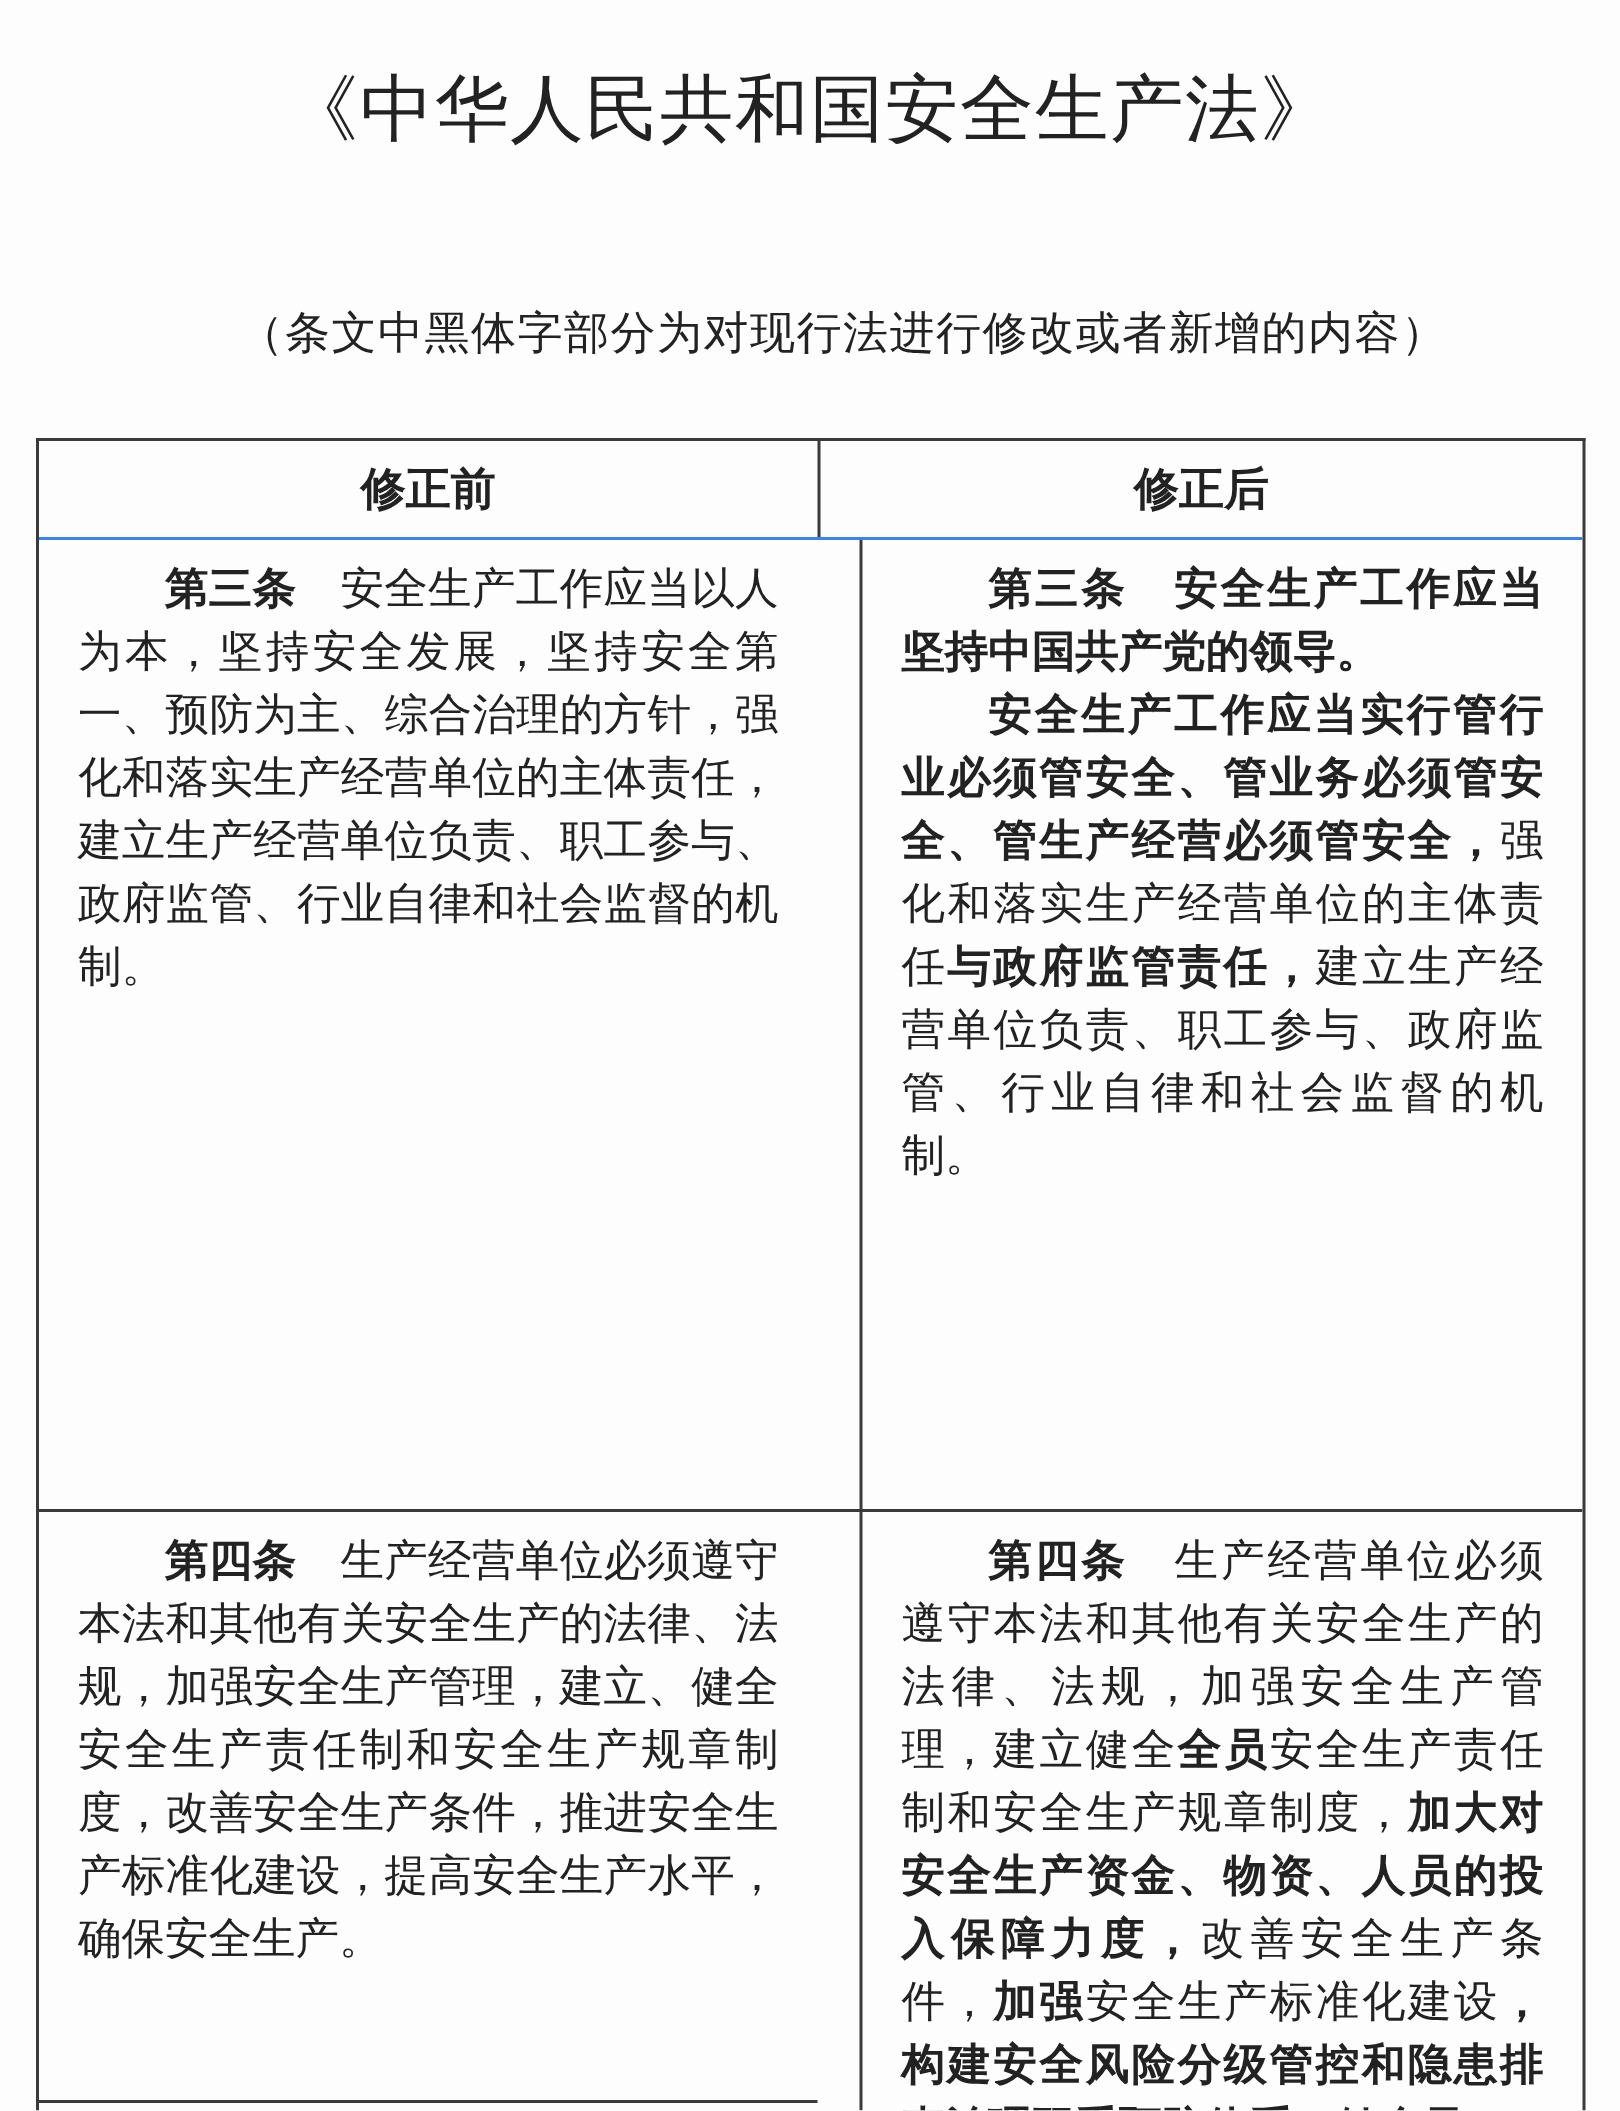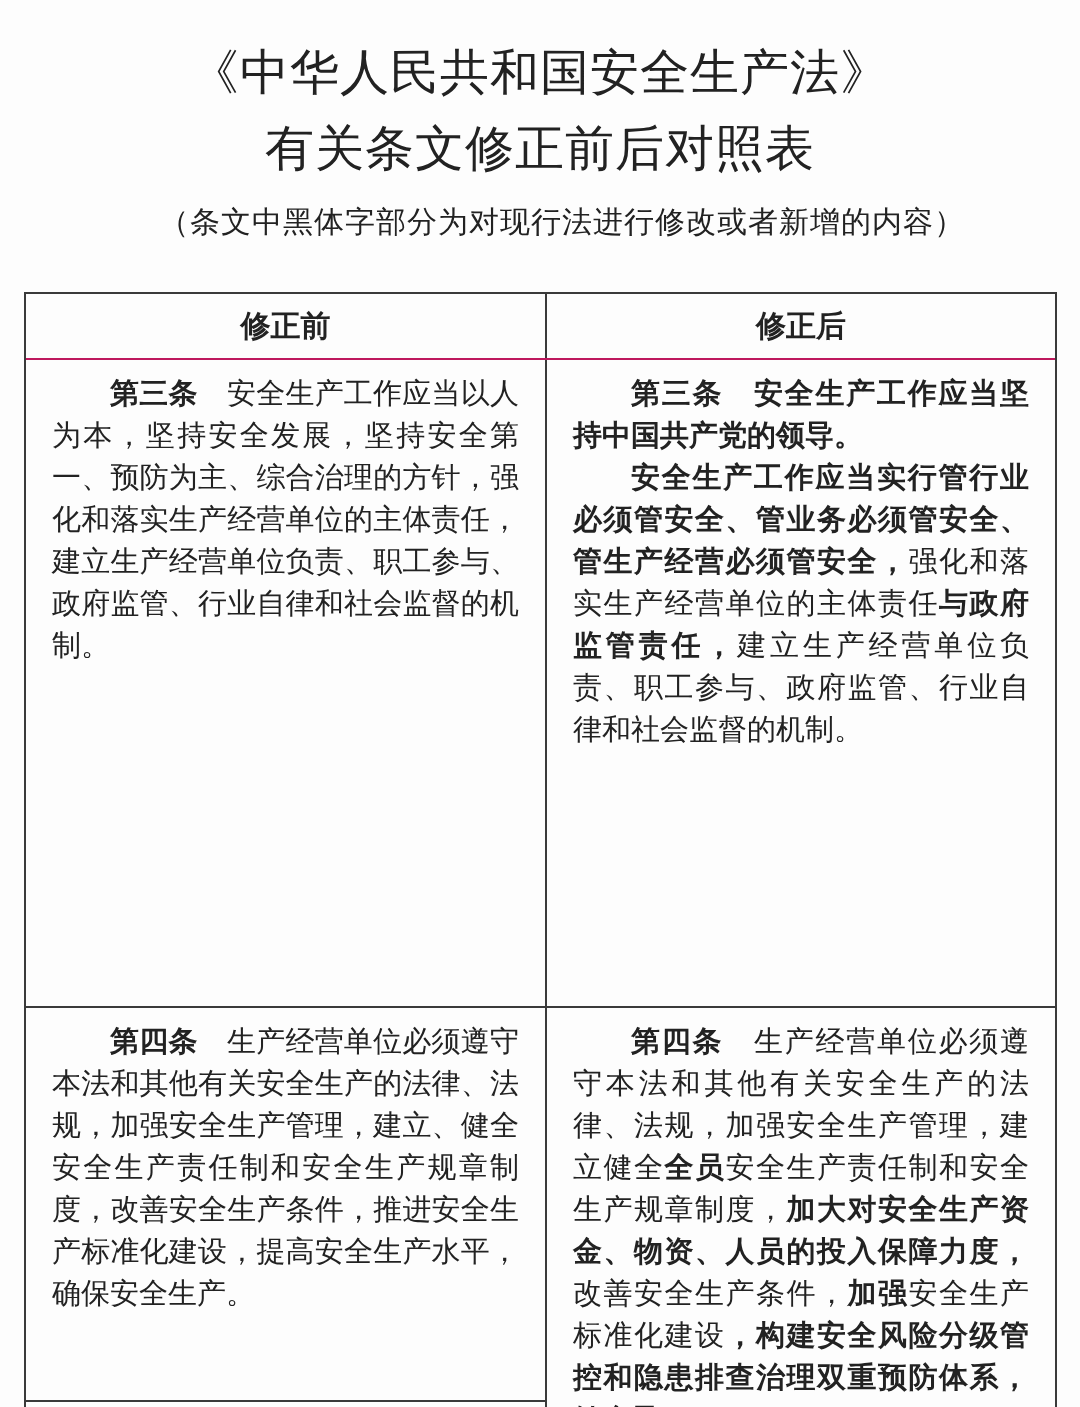--- a/index.html
+++ b/index.html
@@ -31,31 +31,31 @@
     position:absolute; left:24px; top:292px;
     width:1033px; height:1115px;
     box-sizing:border-box;
     border:2px solid #3a3a3a;
     border-bottom:none;
     overflow:hidden;
   }
   .thead {
     display:flex; height:66px;
     box-sizing:border-box;
-    border-bottom:2px solid #be185d;
+    border-bottom:2px solid #3b82f6;
   }
   .th {
     box-sizing:border-box;
     width:519px;
     display:flex; align-items:center; justify-content:center;
     font-family:"Liberation Sans","DejaVu Sans",sans-serif;
     font-weight:700; font-size:30px;
   }
   .th-r { width:auto; flex:1; border-left:2px solid #3a3a3a; }
-  .trow { display:flex; position:relative; }
+  .trow { display:flex; position:relative;gap:28px; }
   .row-fixed {
     height:648px;
     box-sizing:border-box;
     border-bottom:2px solid #3a3a3a;
     overflow:hidden;
   }
   .row-cut { align-items:flex-start; }
   .td {
     box-sizing:border-box;
     width:519px;
@@ -79,21 +79,20 @@
   .seg.b {
     font-weight:700;
     font-family:"Liberation Sans","DejaVu Sans",sans-serif;
   }
 </style>
 </head>
 <body>
 
 <div class="page">
   <div class="doc-title" id="title-1">《中华人民共和国安全生产法》</div>
-  <div class="doc-title" id="title-2">有关条文修正前后对照表</div>
   <div class="doc-subtitle">（条文中黑体字部分为对现行法进行修改或者新增的内容）</div>
 
   <div class="cmp-table">
     <div class="thead">
       <div class="th th-l">修正前</div>
       <div class="th th-r">修正后</div>
     </div>
     <div id="rows">
         <div class="trow row-fixed">
           <div class="td td-l">

